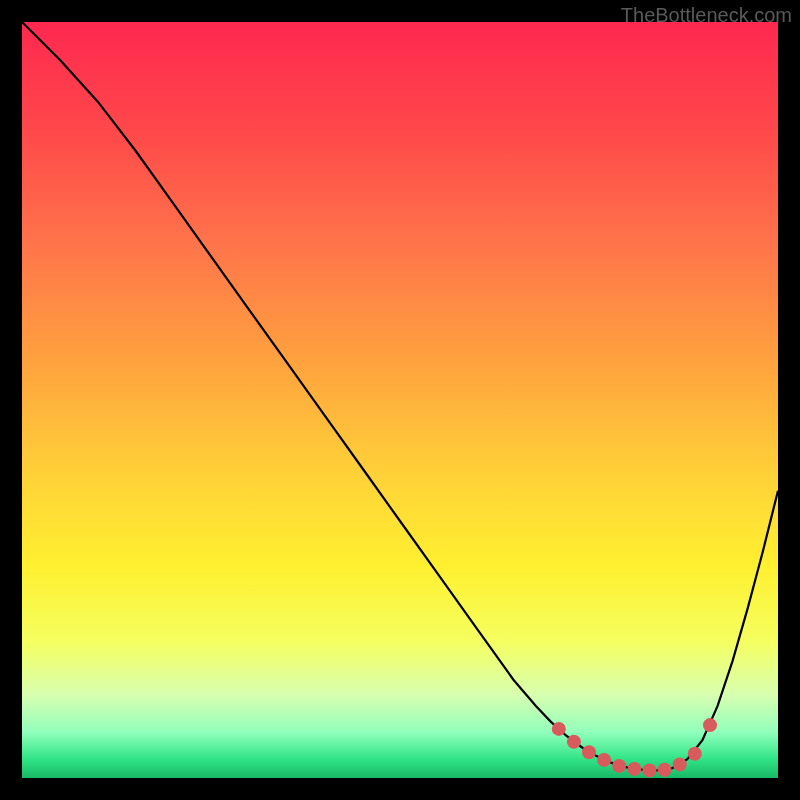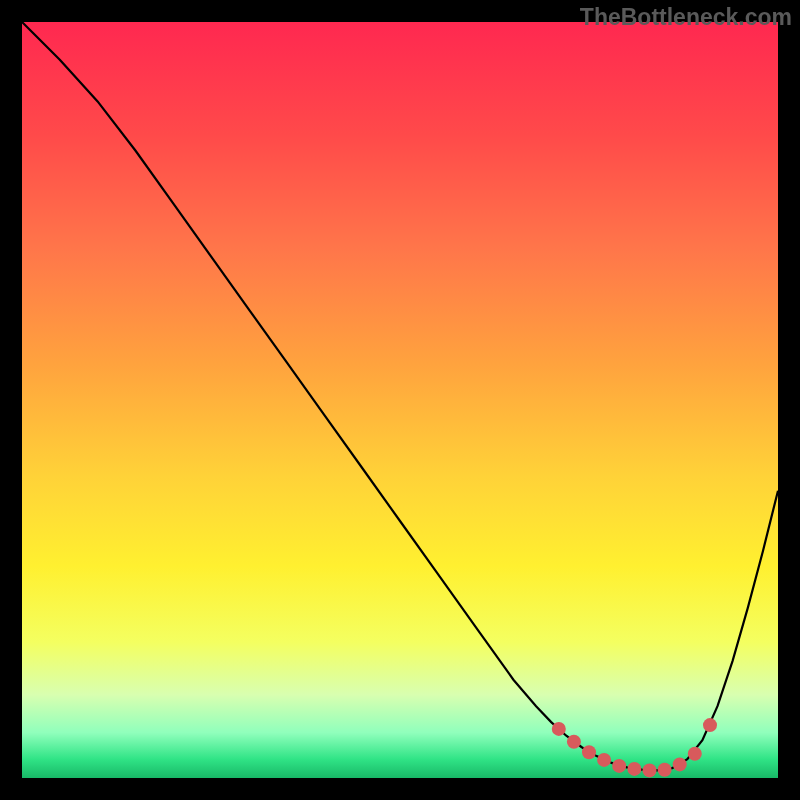--- a/index.html
+++ b/index.html
@@ -17,22 +17,22 @@
     top: 22px;
     width: 756px;
     height: 756px;
     overflow: hidden;
   }
   .watermark {
     position: absolute;
     top: 4px;
     right: 8px;
     color: #5a5a5a;
-    font-size: 23px;
-    font-weight: 700;
+    font-size: 20px;
+    font-weight: 400;
     z-index: 10;
   }
   svg {
     display: block;
   }
   .marker {
     fill: #d85a5c;
   }
   .curve {
     fill: none;

